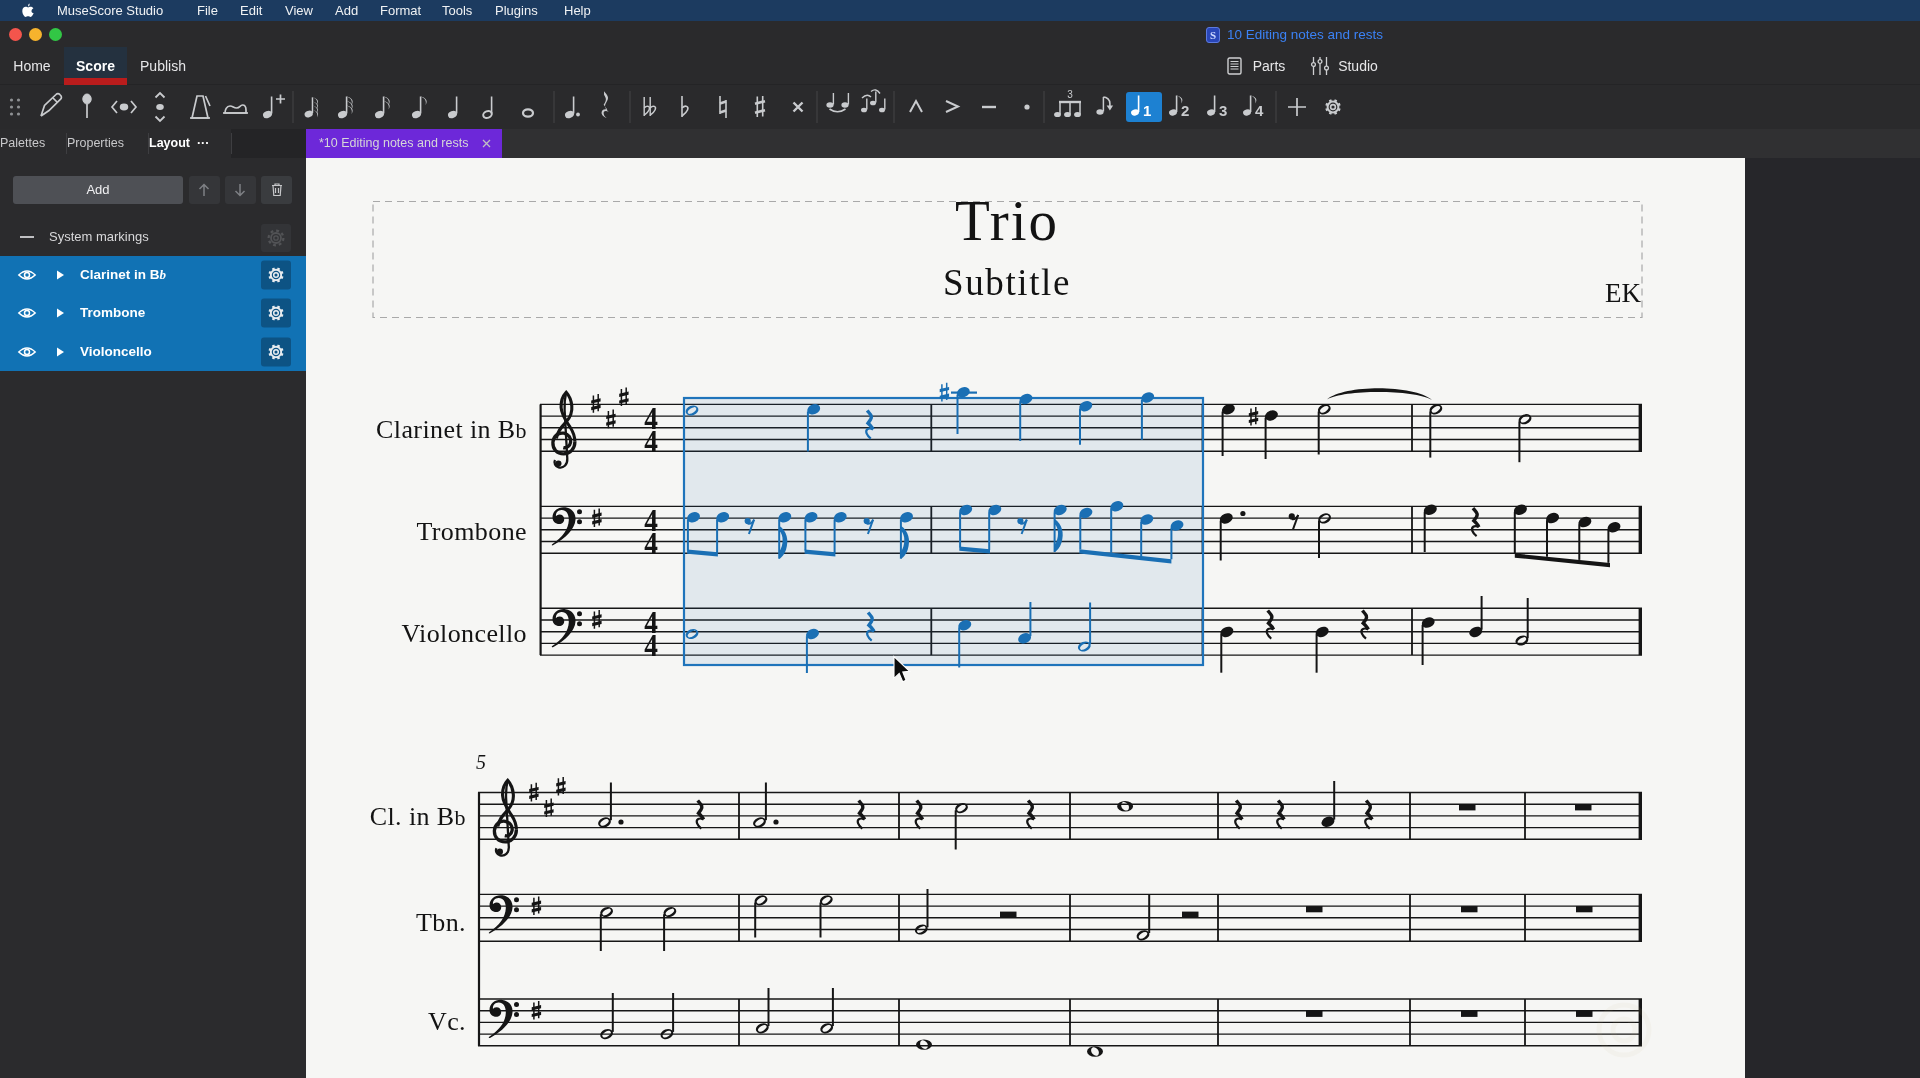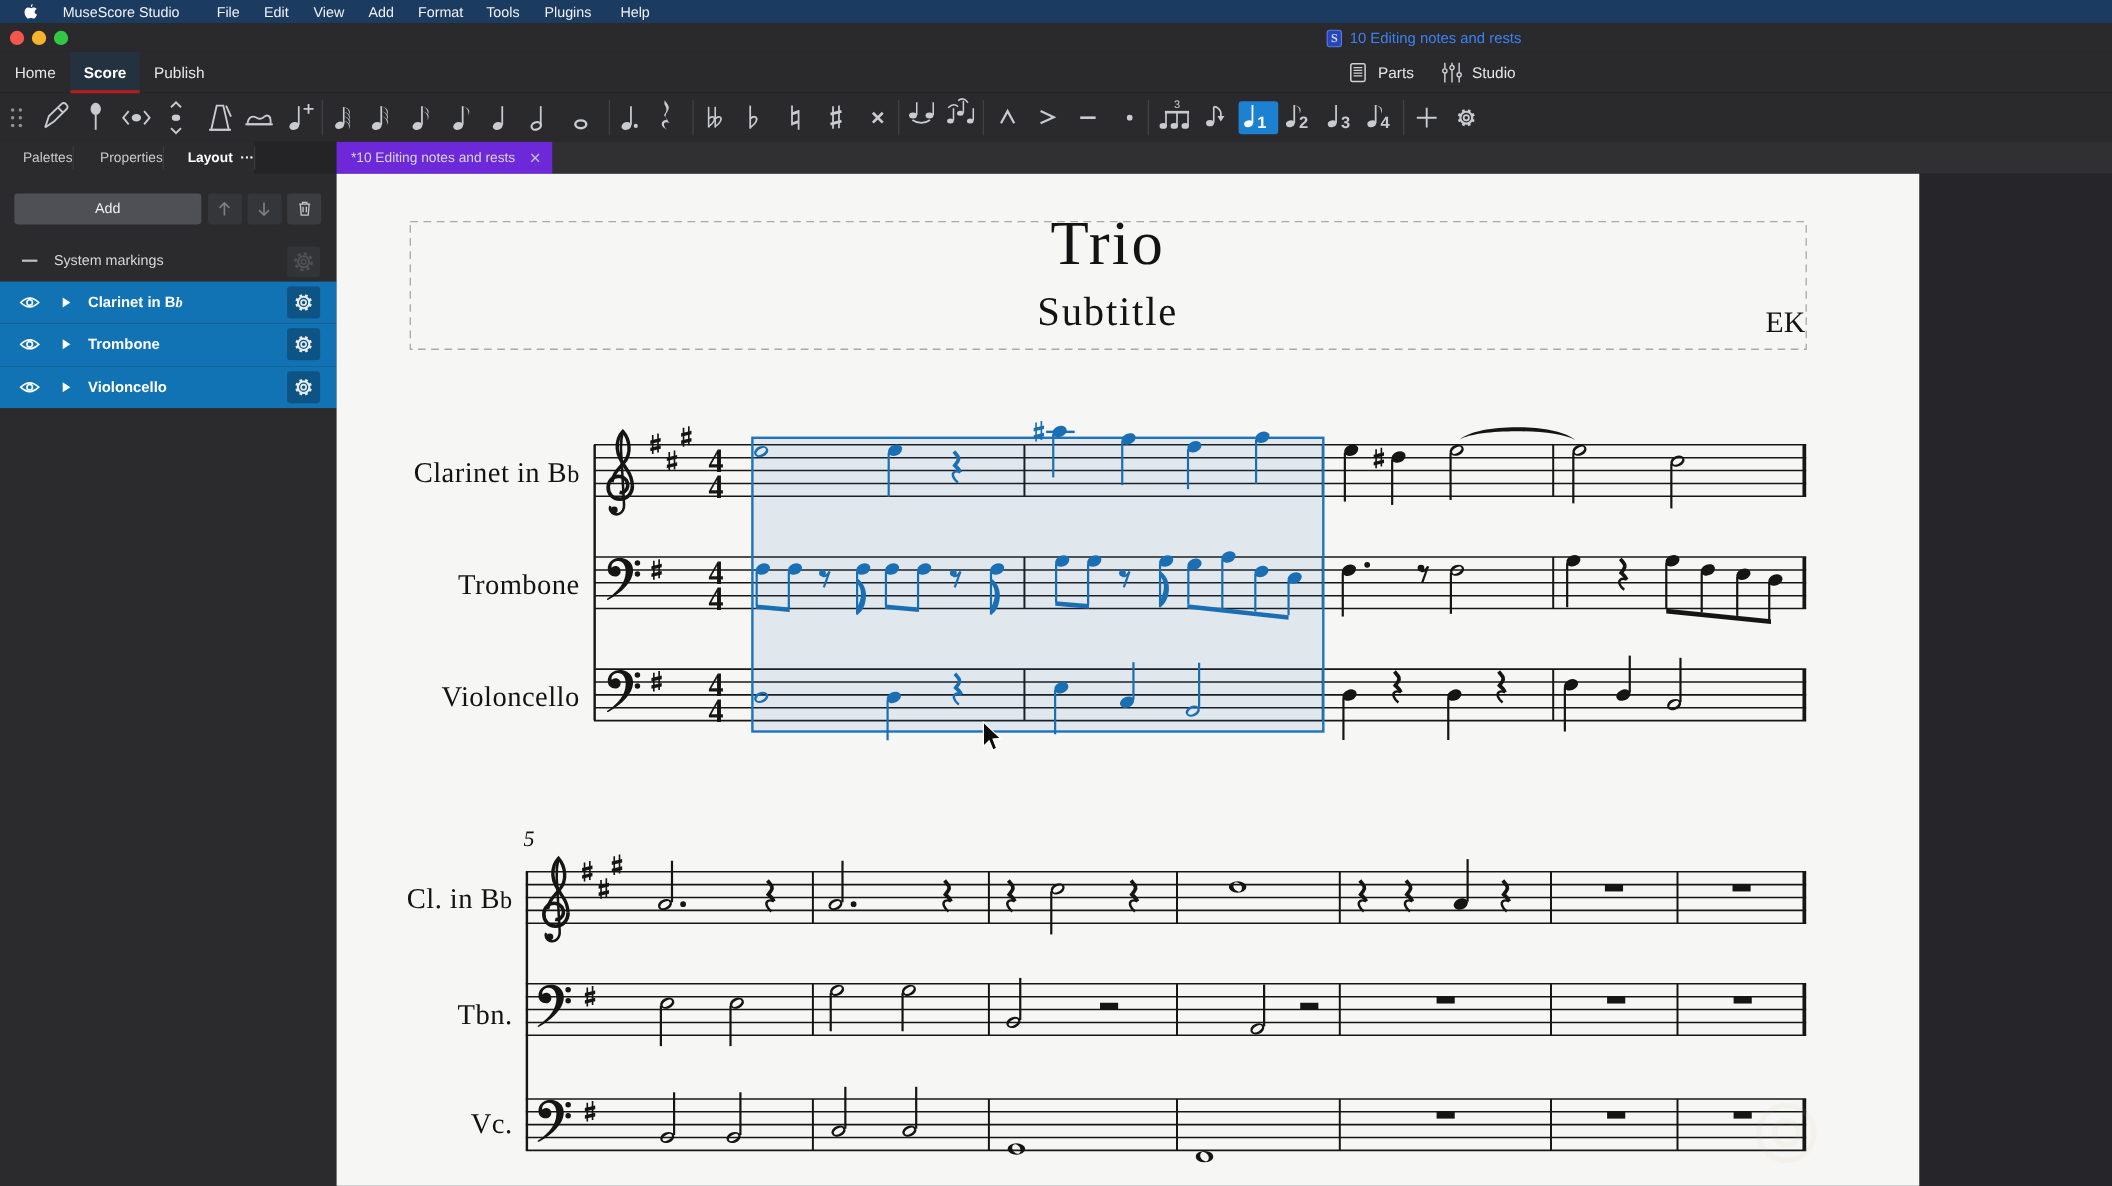--- a/index.html
+++ b/index.html
@@ -7,21 +7,21 @@
 #menubar span{position:absolute;top:3px;color:#f0f2f4;font-size:13px}
 #titlebar{left:0;top:21px;width:1920px;height:26px;background:#2a2a2c}
 #row2{left:0;top:47px;width:1920px;height:38px;background:#2a2a2c;border-bottom:1px solid #242426}
 #toolbar{left:0;top:85px;width:1920px;height:44px;background:#2a2a2c}
 #tabstrip{left:0;top:129px;width:1920px;height:29px;background:#303032}
 #leftpanel{left:0;top:158px;width:306px;height:920px;background:#2b2b2d}
 #paper{left:306px;top:158px;width:1439px;height:920px;background:#f6f6f4}
 #rightdark{left:1745px;top:158px;width:175px;height:920px;background:#26262a}
 .tl{border-radius:50%;width:13px;height:13px;top:7px}
 .mtab{position:absolute;top:0;height:38px;line-height:38px;color:#e6e6e8;font-size:14px;text-align:center}
-.ptab{position:absolute;top:0;height:29px;line-height:29px;color:#c9c9cb;font-size:12.5px;text-align:right}
+.ptab{position:absolute;top:0;height:29px;line-height:29px;color:#c9c9cb;font-size:12.5px;text-align:left}
 .sep{position:absolute;background:#3e3e41}
 .btn{position:absolute;border-radius:3px}
 .irow{position:absolute;left:0;width:306px;height:38px;background:#1172b4;color:#fff}
 svg{position:absolute;overflow:visible}
 </style></head><body>
 
 <div class="abs" id="menubar">
   <svg width="14" height="16" style="left:21px;top:3px" viewBox="0 0 14 16">
     <path fill="#fff" d="M7.3,3.6 C6.9,2.5 7.3,1.2 8.4,0.5 C8.9,1.6 8.5,2.9 7.3,3.6 Z M10.5,8.2 c0-1.7,1.2-2.6,1.9-3 c-0.9-1.2-2.2-1.4-2.7-1.4 c-1.1,0-2.1,0.6-2.6,0.6 c-0.5,0-1.4-0.6-2.4-0.6 C3,3.8,1.3,5.2,1.3,7.9 c0,2.9,2.1,6 3.3,6 c0.6,0,1.5-0.6,2.5-0.6 c1,0,1.7,0.6,2.5,0.6 c1.2,0,2.6-2.5,3-3.8 C11.3,9.9,10.5,9.1,10.5,8.2 Z"></path>
   </svg>
@@ -39,21 +39,21 @@
 <div class="abs" id="titlebar">
   <div class="abs tl" style="left:9px;background:#f4554c"></div>
   <div class="abs tl" style="left:29px;background:#f6b32d"></div>
   <div class="abs tl" style="left:49px;background:#32c745"></div>
   <div class="abs" style="left:1206px;top:6px;width:14px;height:16px;border-radius:3px;background:#2946b8;border:1px solid #5c7ae0;color:#cfd9ff;font-size:11px;font-weight:700;text-align:center;line-height:15px;font-family:'Liberation Serif',serif">S</div>
   <div class="abs" style="left:1227px;top:6px;color:#3b82f6;font-size:13.5px;font-weight:400">10 Editing notes and rests</div>
 </div>
 
 <div class="abs" id="row2">
   <div class="mtab" style="left:8px;width:48px">Home</div>
-  <div class="mtab" style="left:64px;width:63px;background:#24313f;border-bottom:3px solid #b91c1c;color:#fff;font-weight:700;height:38px">Score</div>
+  <div class="mtab" style="left:64px;width:63px;background:#24313f;border-bottom:7px solid #b91c1c;color:#fff;font-weight:700;height:38px">Score</div>
   <div class="mtab" style="left:133px;width:60px">Publish</div>
   <svg width="16" height="18" style="left:1227px;top:10px" viewBox="0 0 16 18">
     <rect x="1" y="1" width="13" height="16" rx="1.5" fill="none" stroke="#cfd0d2" stroke-width="1.4"></rect>
     <path stroke="#cfd0d2" stroke-width="1.2" d="M3.5 4.5h8M3.5 7h8M3.5 9.5h8M3.5 12h8"></path>
   </svg>
   <div class="mtab" style="left:1251px;width:36px">Parts</div>
   <svg width="20" height="18" style="left:1310px;top:10px" viewBox="0 0 20 18">
     <g stroke="#cfd0d2" stroke-width="1.3" fill="none">
       <path d="M3.5 0v5.5M3.5 9.5V18M10 0v2.5M10 6.5V18M16.5 0v9M16.5 13V18"></path>
       <circle cx="3.5" cy="7.5" r="1.9"></circle>

